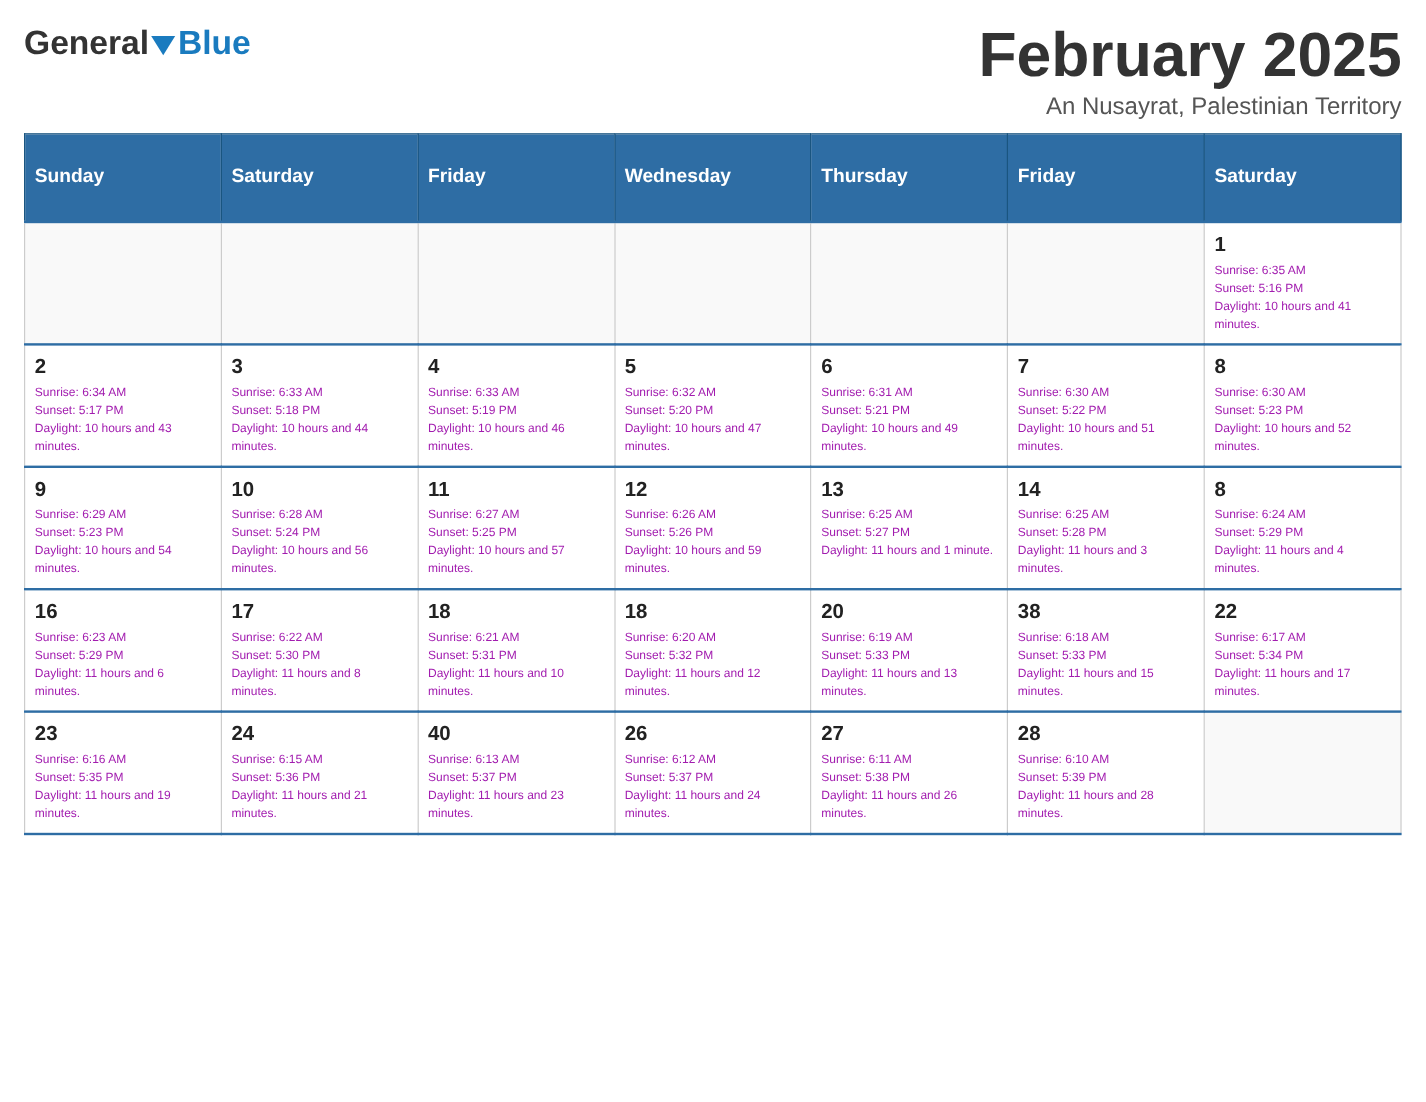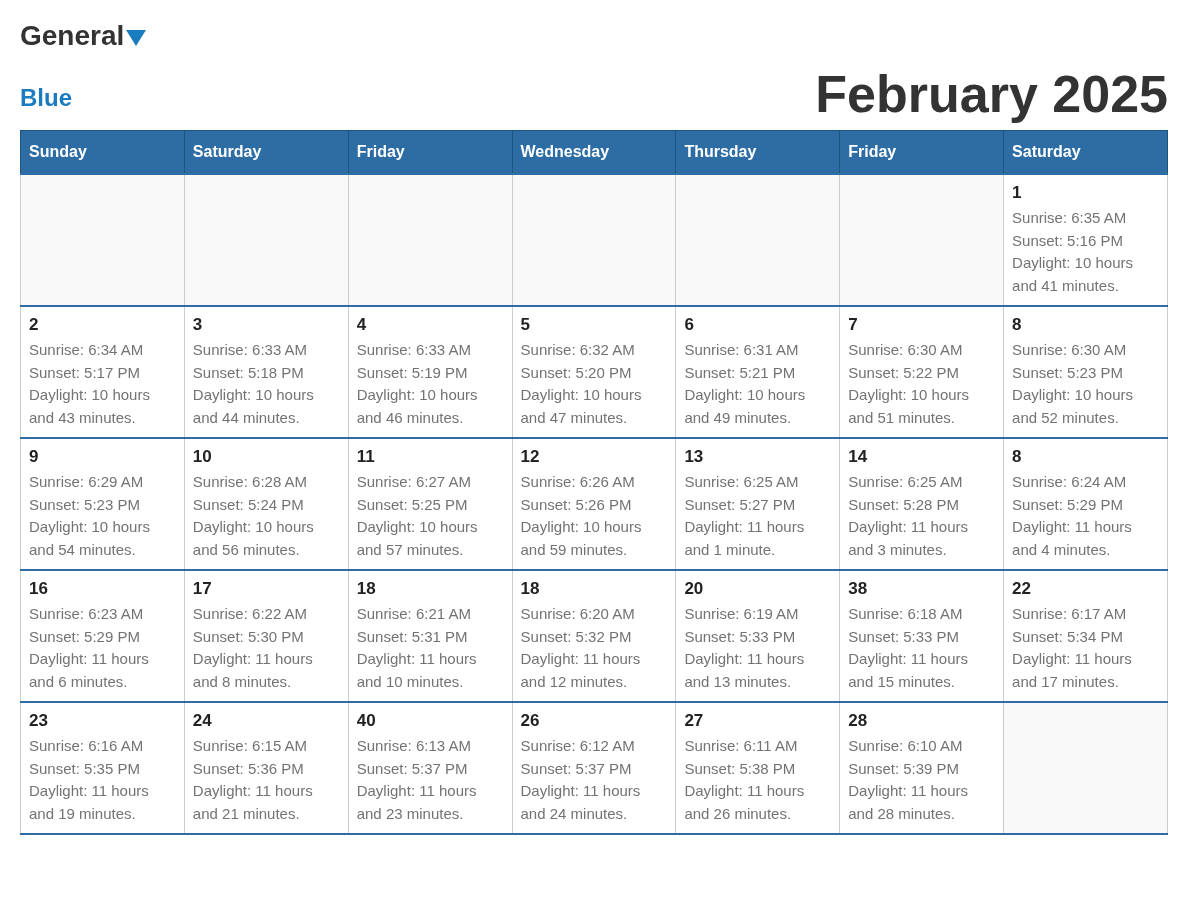--- a/index.html
+++ b/index.html
@@ -11,88 +11,86 @@
       min-height: 918px;
     }
     .header {
       display: flex;
       justify-content: space-between;
       align-items: flex-start;
       margin-bottom: 10px;
     }
     .logo {
       display: flex;
-      flex-direction: column;
+      flex-direction: row;
       align-items: flex-start;
-      gap: 32px;
     }
     .logo-text {
       display: flex;
       align-items: center;
       font-size: 28px;
       font-weight: bold;
       color: #333;
     }
     .logo-general { color: #333; }
     .logo-arrow {
       width: 0;
       height: 0;
       border-left: 10px solid transparent;
       border-right: 10px solid transparent;
       border-top: 16px solid #1a7bbf;
       margin: 0 2px;
       margin-top: 4px;
     }
-    .logo-blue { color: #1a7bbf; font-size: 24px; font-weight: bold; }
+    .logo-blue { color: #1a7bbf; font-size: 28px; font-weight: bold; }
     .title-section {
       text-align: right;
-      margin-top: 48px;
     }
     .month-title {
       font-size: 52px;
       font-weight: bold;
       color: #333;
       line-height: 1;
     }
     .subtitle {
       font-size: 20px;
       color: #555;
       margin-top: 6px;
     }
     .calendar {
       width: 100%;
       border-collapse: collapse;
       border: 1px solid #ccc;
     }
     .calendar th {
       background-color: #2e6da4;
       color: #fff;
-      padding: 12px 8px;
+      padding: 27px 8px;
       font-size: 16px;
       text-align: left;
       border: 1px solid #1a5580;
     }
     .calendar td {
       vertical-align: top;
       padding: 8px;
       border: 1px solid #ccc;
       width: 14.28%;
       min-height: 110px;
       font-size: 13px;
       color: #333;
     }
     .day-number {
       font-size: 17px;
       font-weight: bold;
       color: #222;
       margin-bottom: 4px;
     }
     .day-info {
-      font-size: 15px;
-      color: #737373;
+      font-size: 10px;
+      color: #a21caf;
       line-height: 1.5;
     }
     .empty-cell {
       background: #f9f9f9;
     }
     tr {
       border-bottom: 2px solid #2e6da4;
     }
   </style>
 </head>
@@ -103,20 +101,21 @@
     <div class="logo-text">
       <span class="logo-general">General</span>
       <span class="logo-arrow"></span>
     </div>
     <div>
       <span class="logo-blue">Blue</span>
     </div>
   </div>
   <div class="title-section">
     <div class="month-title">February 2025</div>
+    <div class="subtitle">An Nusayrat, Palestinian Territory</div>
   </div>
 </div>
 
 <table class="calendar">
   <thead>
     <tr>
     <th>Sunday</th>
         <th>Saturday</th>
         <th>Friday</th>
         <th>Wednesday</th>

